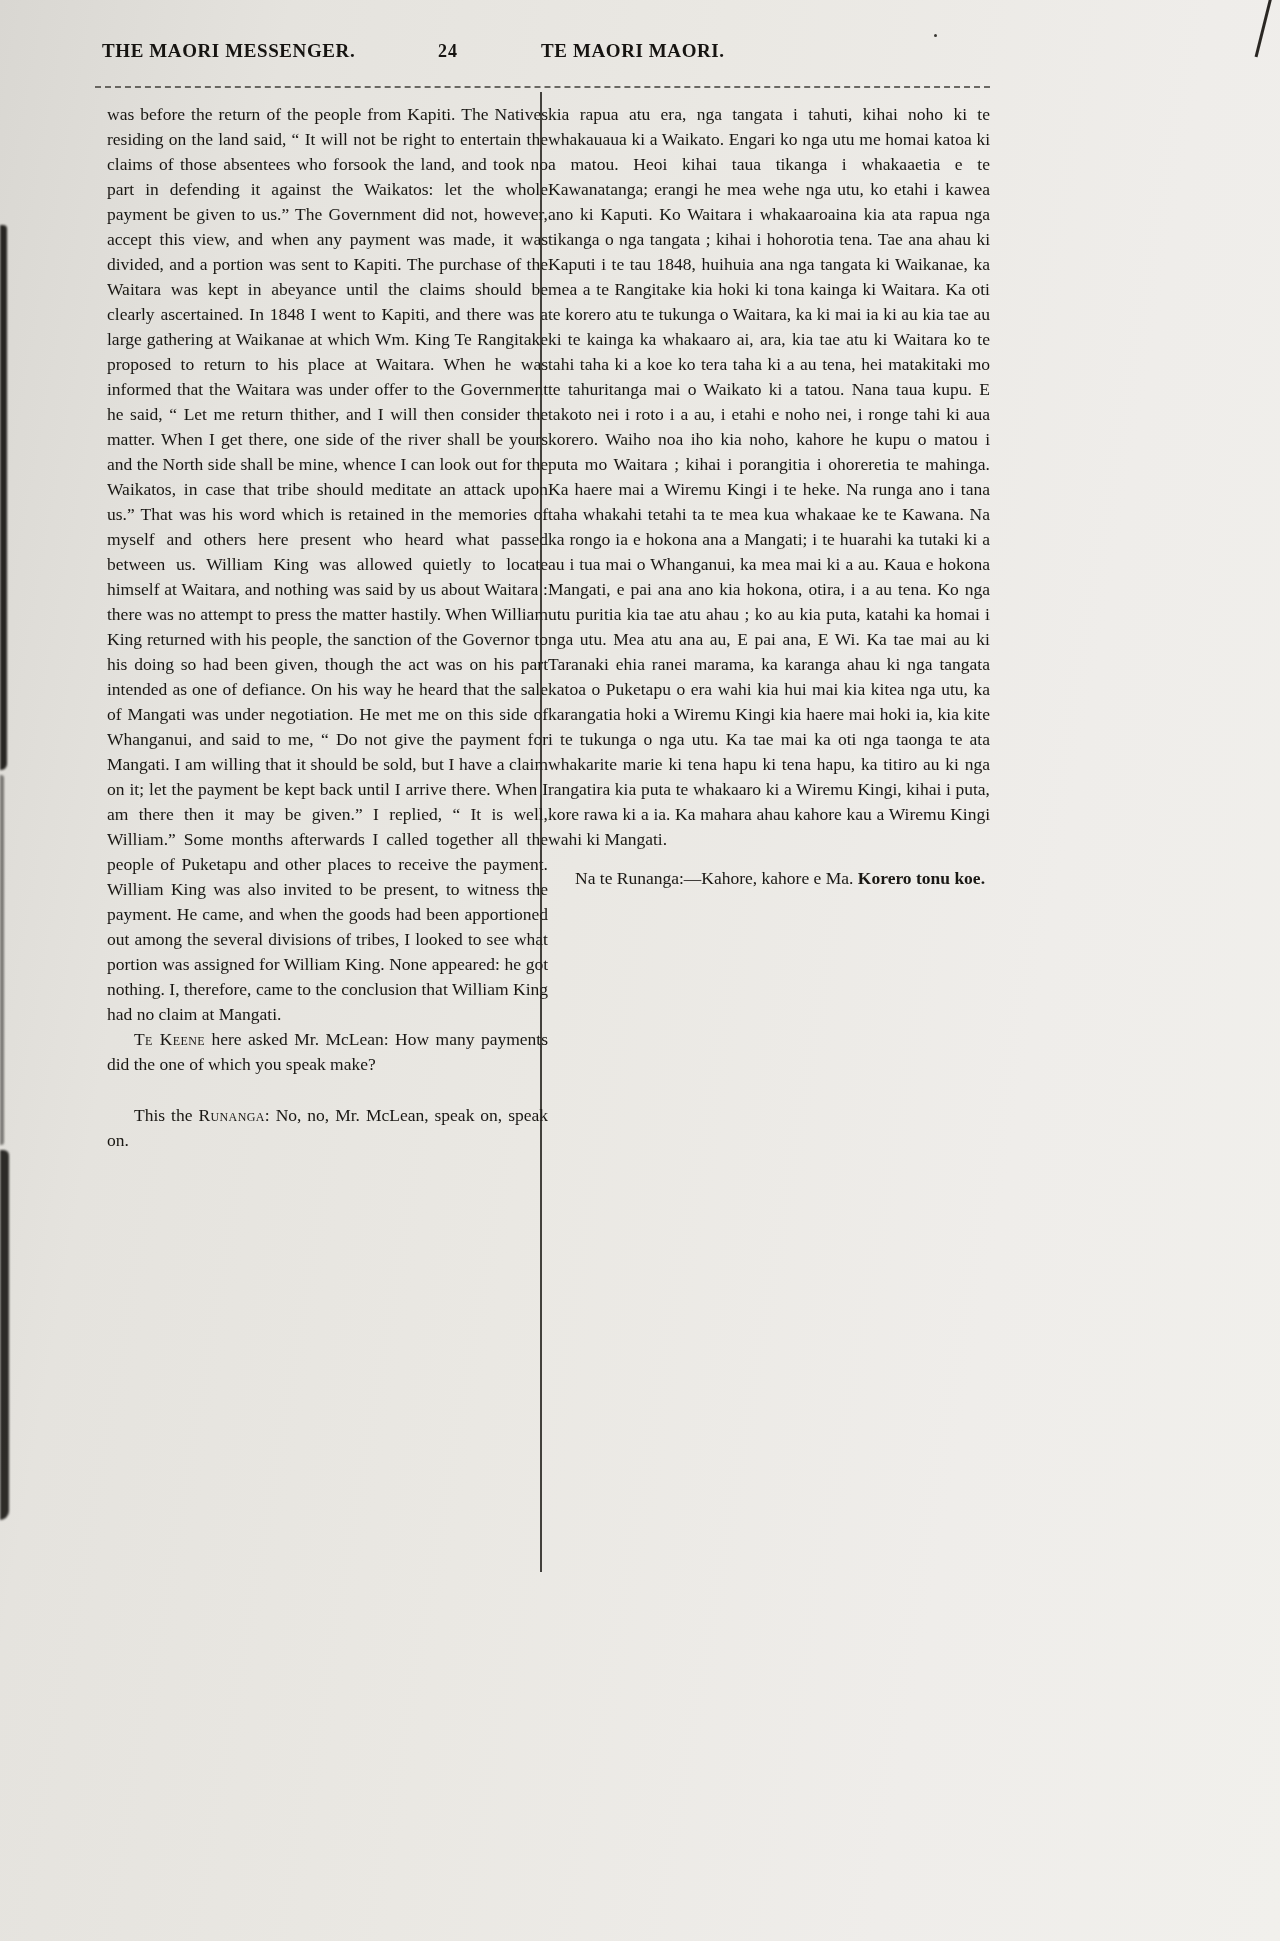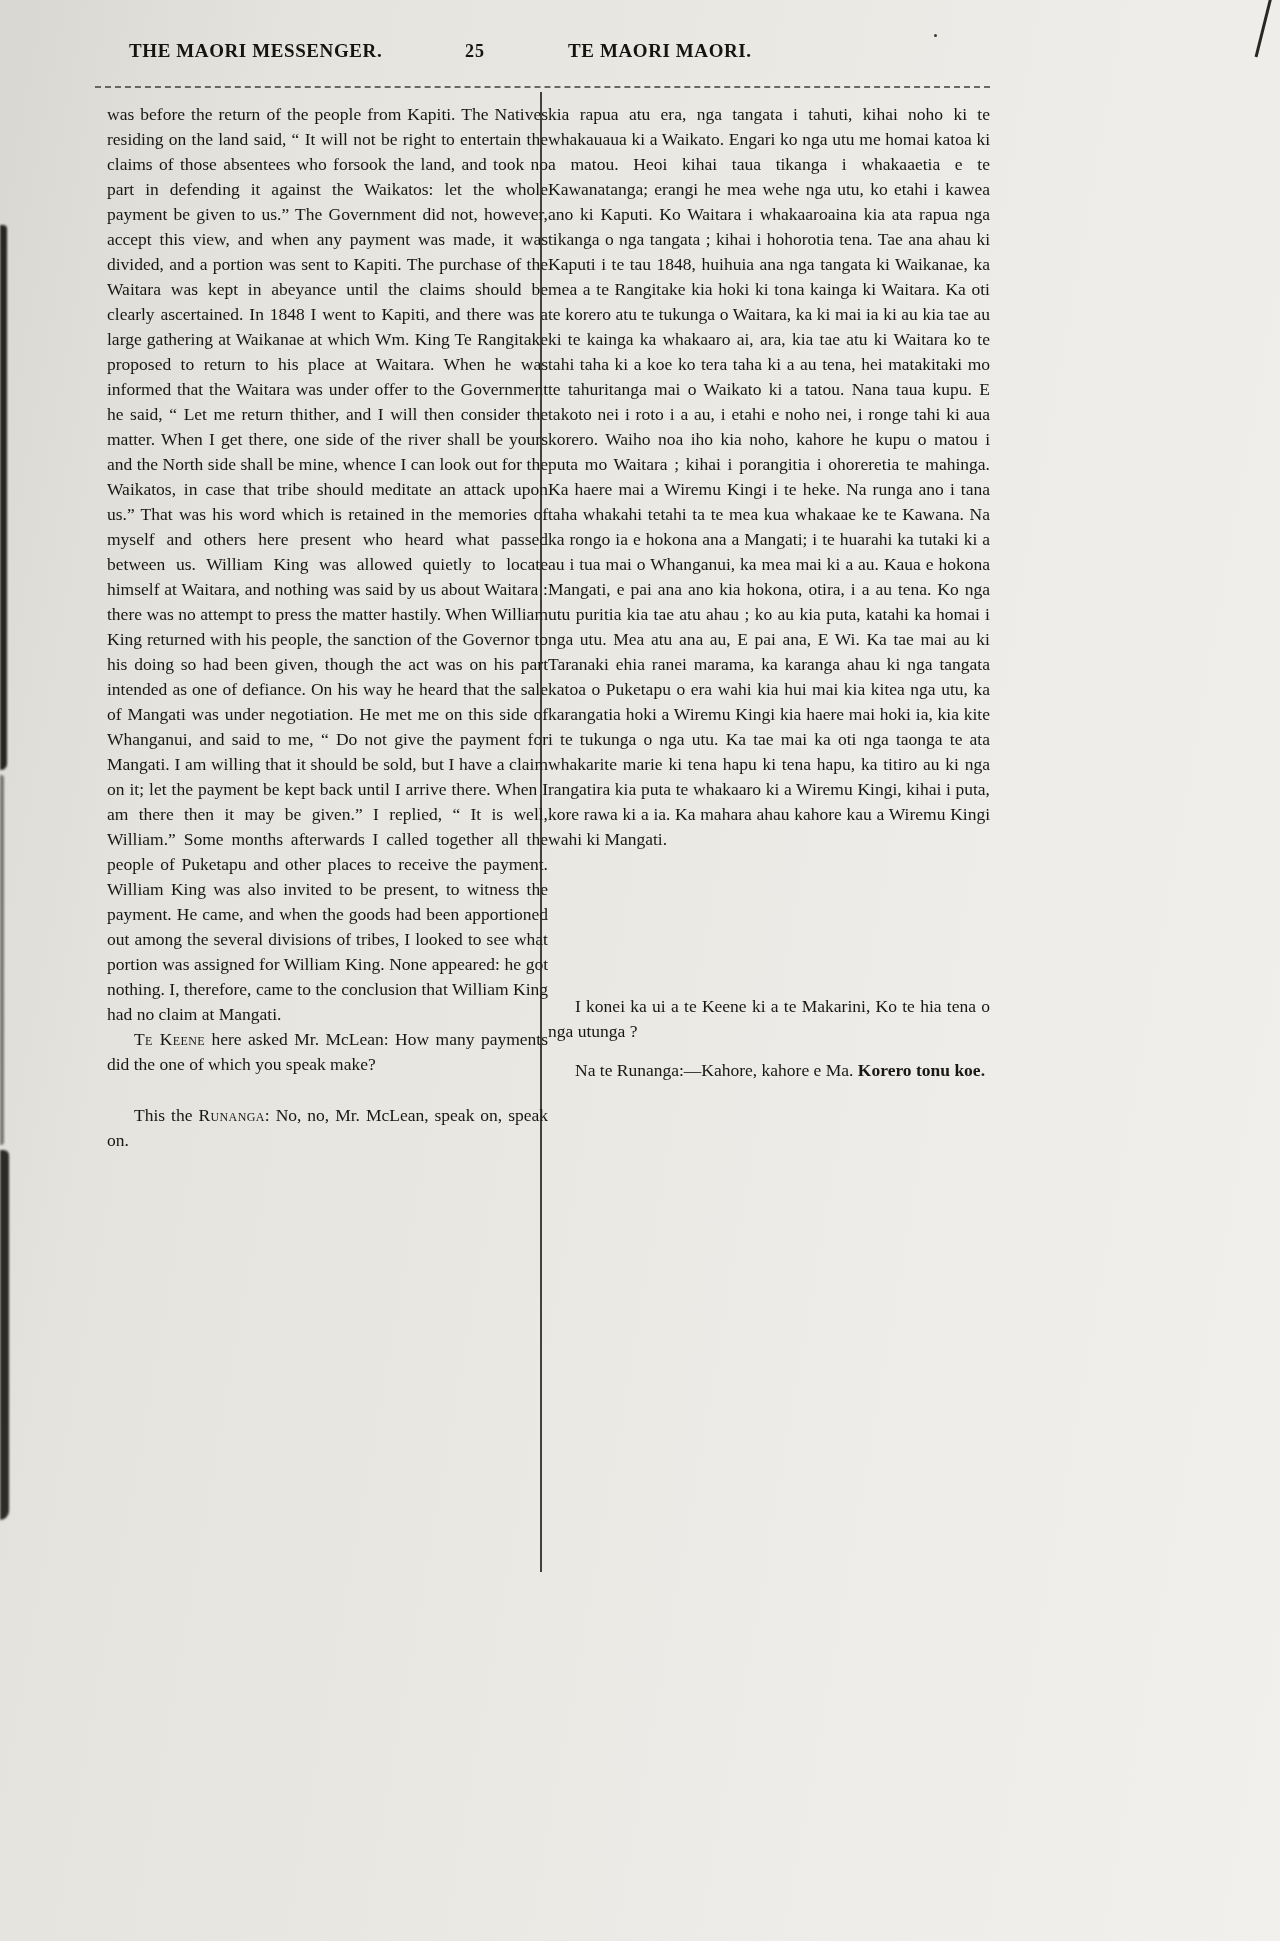--- a/index.html
+++ b/index.html
@@ -45,21 +45,21 @@
     top: 34px;
     width: 3px;
     height: 3px;
     background: #3a3833;
     border-radius: 50%;
   }
 
   .masthead {
     position: absolute;
     top: 40px;
-    left: 109px;
+    left: 82px;
     width: 895px;
     height: 32px;
     font-weight: bold;
     font-size: 19px;
     letter-spacing: 0.6px;
     color: #161411;
   }
   .masthead .left-title  { position: absolute; left: 20px;  top: 0; }
   .masthead .page-num    { position: absolute; left: 356px; top: 1px; font-size: 18px; letter-spacing: 1px; }
   .masthead .right-title { position: absolute; left: 459px; top: 0; }
@@ -114,33 +114,32 @@
 <div class="page">
 
   <div class="ink-mark mark-1"></div>
   <div class="ink-mark mark-2"></div>
   <div class="ink-mark mark-3"></div>
   <div class="corner-stroke"></div>
   <div class="stray-dot"></div>
 
   <div class="masthead">
     <span class="left-title">THE MAORI MESSENGER.</span>
-    <span class="page-num">25</span>
+    <span class="page-num">24</span>
     <span class="right-title">TE MAORI MAORI.</span>
   </div>
 
   <div class="head-rule"></div>
 
   <div class="columns">
     <div class="col col-left" id="col-left">
         <p class="para"><span>was before the return of the people from Kapiti. The Natives residing on the land said, “ It will not be right to entertain the claims of those absentees who forsook the land, and took no part in defending it against the Waikatos: let the whole payment be given to us.” The Government did not, however, accept this view, and when any payment was made, it was divided, and a portion was sent to Kapiti. The purchase of the Waitara was kept in abeyance until the claims should be clearly ascertained. In 1848 I went to Kapiti, and there was a large gathering at Waikanae at which Wm. King Te Rangitake proposed to return to his place at Waitara. When he was informed that the Waitara was under offer to the Government he said, “ Let me return thither, and I will then consider the matter. When I get there, one side of the river shall be yours and the North side shall be mine, whence I can look out for the Waikatos, in case that tribe should meditate an attack upon us.” That was his word which is retained in the memories of myself and others here present who heard what passed between us. William King was allowed quietly to locate himself at Waitara, and nothing was said by us about Waitara : there was no attempt to press the matter hastily. When William King returned with his people, the sanction of the Governor to his doing so had been given, though the act was on his part intended as one of defiance. On his way he heard that the sale of Mangati was under negotiation. He met me on this side of Whanganui, and said to me, “ Do not give the payment for Mangati. I am willing that it should be sold, but I have a claim on it; let the payment be kept back until I arrive there. When I am there then it may be given.” I replied, “ It is well, William.” Some months afterwards I called together all the people of Puketapu and other places to receive the payment. William King was also invited to be present, to witness the payment. He came, and when the goods had been apportioned out among the several divisions of tribes, I looked to see what portion was assigned for William King. None appeared: he got nothing. I, therefore, came to the conclusion that William King had no claim at Mangati.</span></p>
         <p class="para indent"><span class="smallcaps">Te Keene</span><span> here asked Mr. McLean: How many payments did the one of which you speak make?</span></p>
         <p class="para indent gap-medium"><span>This the </span><span class="smallcaps">Runanga</span><span>: No, no, Mr. McLean, speak on, speak on.</span></p>
       </div>
     <div class="col-divider"></div>
     <div class="col col-right" id="col-right">
         <p class="para"><span>kia rapua atu era, nga tangata i tahuti, kihai noho ki te whakauaua ki a Waikato. Engari ko nga utu me homai katoa ki a matou. Heoi kihai taua tikanga i whakaaetia e te Kawanatanga; erangi he mea wehe nga utu, ko etahi i kawea ano ki Kaputi. Ko Waitara i whakaaroaina kia ata rapua nga tikanga o nga tangata ; kihai i hohorotia tena. Tae ana ahau ki Kaputi i te tau 1848, huihuia ana nga tangata ki Waikanae, ka mea a te Rangitake kia hoki ki tona kainga ki Waitara. Ka oti te korero atu te tukunga o Waitara, ka ki mai ia ki au kia tae au ki te kainga ka whakaaro ai, ara, kia tae atu ki Waitara ko te tahi taha ki a koe ko tera taha ki a au tena, hei matakitaki mo te tahuritanga mai o Waikato ki a tatou. Nana taua kupu. E takoto nei i roto i a au, i etahi e noho nei, i ronge tahi ki aua korero. Waiho noa iho kia noho, kahore he kupu o matou i puta mo Waitara ; kihai i porangitia i ohoreretia te mahinga. Ka haere mai a Wiremu Kingi i te heke. Na runga ano i tana taha whakahi tetahi ta te mea kua whakaae ke te Kawana. Na ka rongo ia e hokona ana a Mangati; i te huarahi ka tutaki ki a au i tua mai o Whanganui, ka mea mai ki a au. Kaua e hokona Mangati, e pai ana ano kia hokona, otira, i a au tena. Ko nga utu puritia kia tae atu ahau ; ko au kia puta, katahi ka homai i nga utu. Mea atu ana au, E pai ana, E Wi. Ka tae mai au ki Taranaki ehia ranei marama, ka karanga ahau ki nga tangata katoa o Puketapu o era wahi kia hui mai kia kitea nga utu, ka karangatia hoki a Wiremu Kingi kia haere mai hoki ia, kia kite i te tukunga o nga utu. Ka tae mai ka oti nga taonga te ata whakarite marie ki tena hapu ki tena hapu, ka titiro au ki nga rangatira kia puta te whakaaro ki a Wiremu Kingi, kihai i puta, kore rawa ki a ia. Ka mahara ahau kahore kau a Wiremu Kingi wahi ki Mangati.</span></p>
-        <p class="para indent gap-large"><span>I konei ka ui a te Keene ki a te Makarini, Ko te hia tena o nga utunga ?</span></p>
         <p class="para indent gap-small"><span>Na te Runanga:—Kahore, kahore e Ma. </span><span class="bold">Korero tonu koe.</span></p>
       </div>
   </div>
 
 </div>
 
 </body></html>

